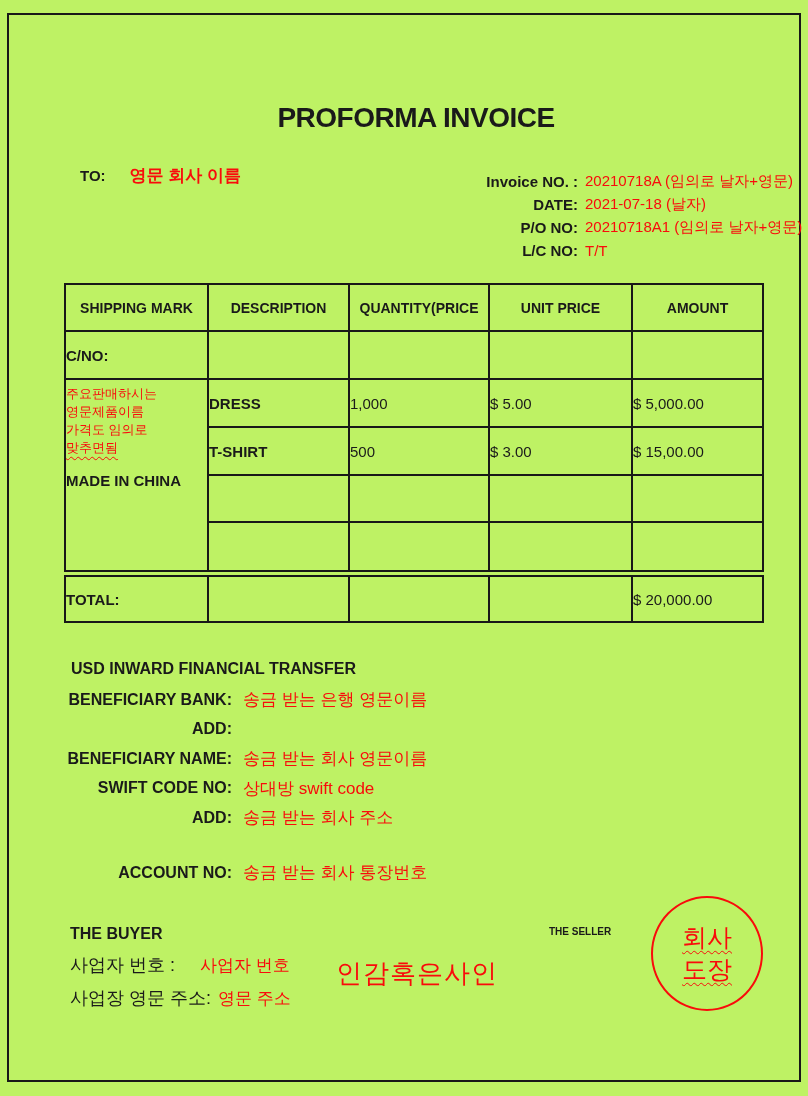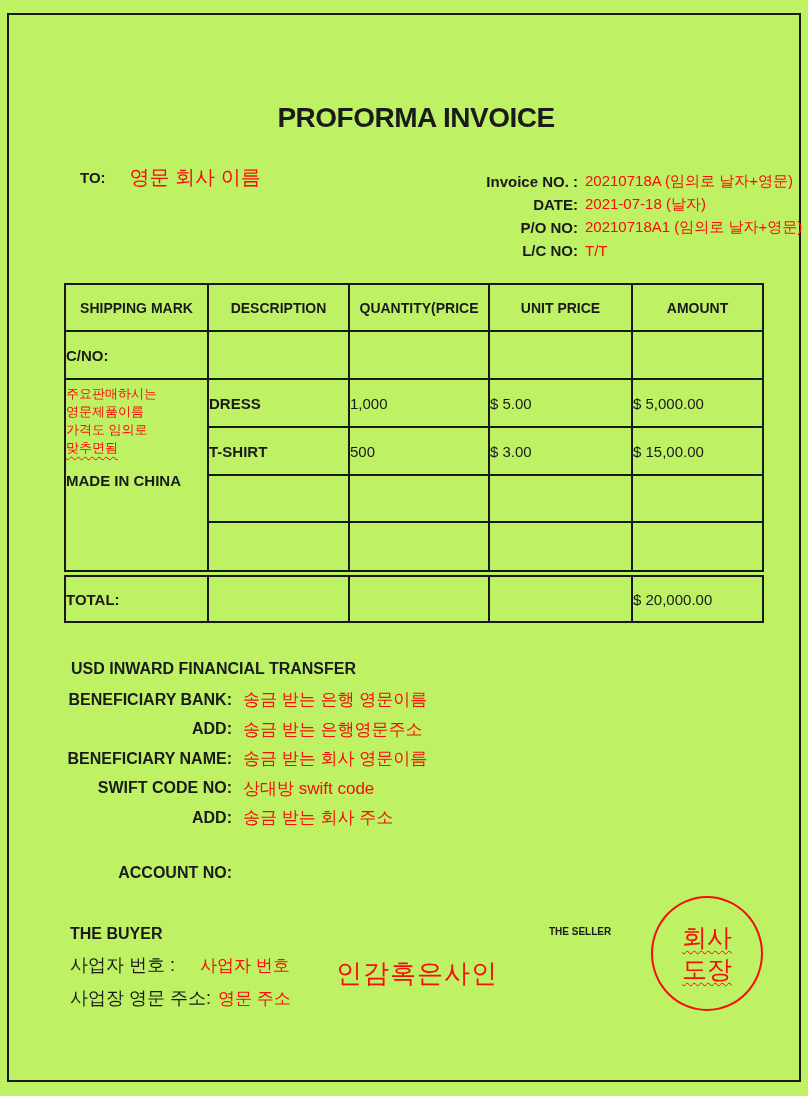--- a/index.html
+++ b/index.html
@@ -8,21 +8,21 @@
     font-family:"Liberation Sans","DejaVu Sans",sans-serif;color:#1a1a1a;
   }
   .page-border{position:absolute;left:7px;top:13px;width:794px;height:1069px;border:2px solid #181818;box-sizing:border-box;}
   .red{color:#f90b0b;}
   .wavy{text-decoration-line:underline;text-decoration-style:wavy;text-decoration-color:#f90b0b;text-decoration-thickness:1px;text-underline-offset:4px;}
 
   .title{position:absolute;left:0;right:0;top:102px;text-align:center;font-size:28px;font-weight:700;letter-spacing:-0.5px;transform:translateX(12px);}
 
   .to-line{position:absolute;left:80px;top:164px;display:flex;align-items:center;}
   .to-label{font-size:15px;font-weight:700;}
-  .to-value{font-size:20px;margin-left:24px;font-weight:400;}
+  .to-value{font-size:17px;margin-left:24px;font-weight:700;}
 
   .meta{position:absolute;left:300px;top:170px;}
   .meta-row{display:flex;align-items:center;height:23px;white-space:nowrap;}
   .meta-label{width:278px;text-align:right;font-size:15px;font-weight:700;}
   .meta-value{margin-left:7px;font-size:15px;font-weight:500;}
 
   table{border-collapse:collapse;table-layout:fixed;width:698px;}
   td,th{border:2px solid #181818;vertical-align:middle;padding:0;overflow:hidden;}
   .main-table{position:absolute;left:64px;top:283px;}
   .total-table{position:absolute;left:64px;top:575px;}
@@ -170,39 +170,39 @@
 
   <div class="transfer-title">USD INWARD FINANCIAL TRANSFER</div>
 
   <div class="transfer">
     <div class="tr-row">
       <span class="tr-label">BENEFICIARY BANK:</span>
       <span class="tr-value red">송금 받는 은행 영문이름</span>
     </div>
     <div class="tr-row">
       <span class="tr-label">ADD:</span>
-      <span class="tr-value red">송금 받는 은행영문주소</span>
     </div>
     <div class="tr-row">
       <span class="tr-label">BENEFICIARY NAME:</span>
       <span class="tr-value red">송금 받는 회사 영문이름</span>
     </div>
     <div class="tr-row">
       <span class="tr-label">SWIFT CODE NO:</span>
       <span class="tr-value red">상대방 swift code</span>
     </div>
     <div class="tr-row">
       <span class="tr-label">ADD:</span>
       <span class="tr-value red">송금 받는 회사 주소</span>
     </div>
   </div>
 
   <div class="account-row">
     <div class="tr-row">
       <span class="tr-label">ACCOUNT NO:</span>
+      <span class="tr-value red">송금 받는 회사 통장번호</span>
     </div>
   </div>
 
   <div class="buyer">
     <div class="buyer-title">THE BUYER</div>
     <div class="buyer-row">
       <span class="buyer-label w1">사업자 번호 :</span>
       <span class="buyer-value red">사업자 번호</span>
     </div>
     <div class="buyer-row">

